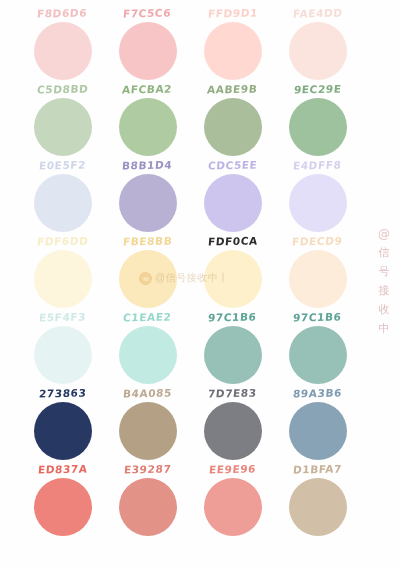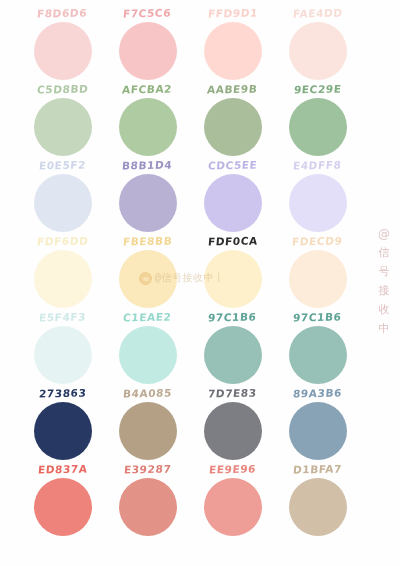--- a/index.html
+++ b/index.html
@@ -115,21 +115,21 @@
     left: 3px; top: 4px;
     width: 6px; height: 4px;
     border-radius: 50%;
     background: #f3dcb0;
   }
   #watermark .wm-text {
     font-size: 10px;
     color: #c7a169;
     letter-spacing: 0.5px;
     white-space: nowrap;
-    font-family: Liberation Mono, monospace;
+    font-family: Liberation Sans, sans-serif;
   }
 </style>
 </head>
 <body style="background: rgb(254, 254, 254);">
 
 <div id="palette-sheet">
 
   <div class="swatch-row">
     <div class="swatch-cell">
       <div class="swatch-label" style="color: rgb(242, 191, 192);">F8D6D6</div>

